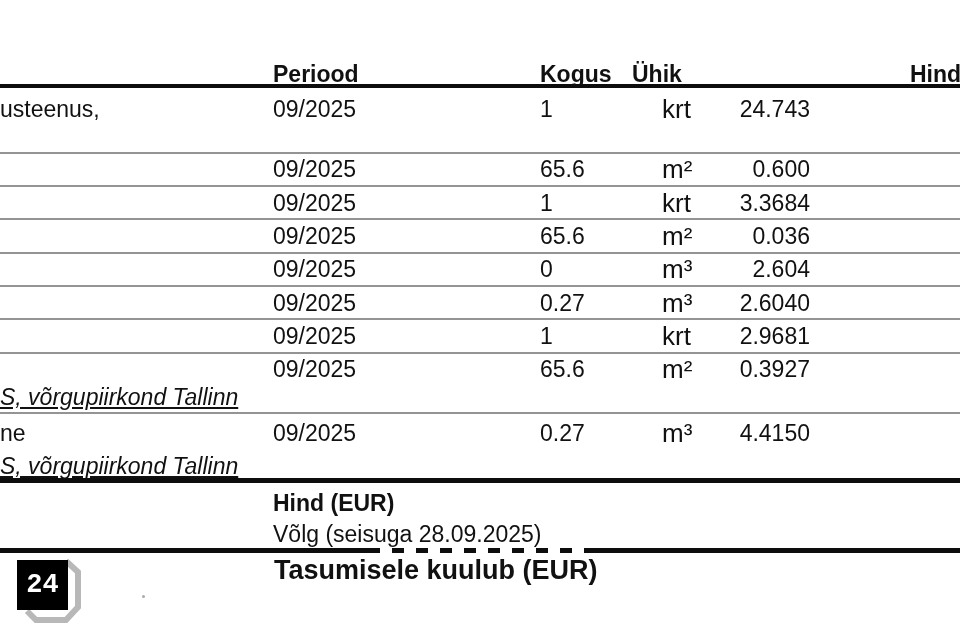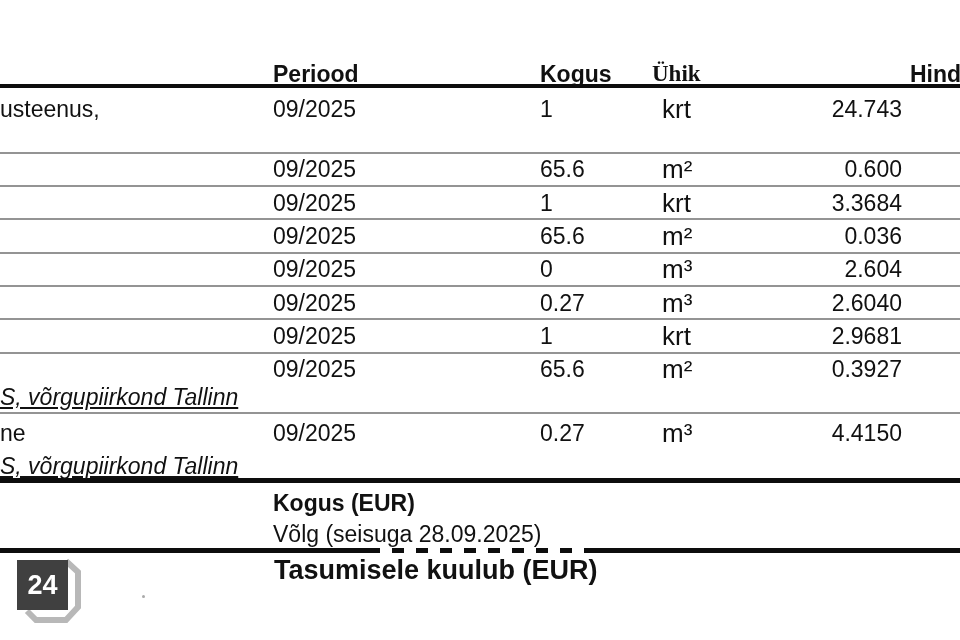--- a/index.html
+++ b/index.html
@@ -4,21 +4,21 @@
 <style>
   html,body{margin:0;padding:0;background:#ffffff;}
   body{width:960px;height:640px;overflow:hidden;font-family:"Liberation Sans",sans-serif;}
   .page{position:relative;width:960px;height:640px;background:#ffffff;color:#111111;}
   .abs{position:absolute;white-space:nowrap;}
   .txt{font-size:23px;line-height:26px;color:#111111;}
   .bold{font-weight:700;}
   .italic{font-style:italic;text-decoration:underline;}
   .thin-line{position:absolute;left:0;width:960px;height:2px;background:#949494;z-index:1;}
   .thick-line{position:absolute;left:0;width:960px;background:#0d0d0d;z-index:1;}
-  .row{position:absolute;left:0;width:900px;height:26px;z-index:3;}
+  .row{position:absolute;left:0;width:808px;height:26px;z-index:3;}
   .cell-label{position:absolute;left:0;font-size:23px;line-height:26px;}
   .cell-period{position:absolute;left:273px;font-size:23px;line-height:26px;}
   .cell-qty{position:absolute;left:540px;width:106px;text-align:left;font-size:23px;line-height:26px;}
   .cell-unit{position:absolute;left:662px;font-size:26px;line-height:26px;text-align:center;}
   .cell-price{position:absolute;right:-2px;text-align:right;font-size:23px;line-height:26px;}
   .hdr{z-index:3;}
   .watermark{position:absolute;left:380px;top:541px;width:212px;height:15px;z-index:2;
              background:repeating-linear-gradient(90deg,#ffffff 0 12px,rgba(255,255,255,0) 12px 24px);}
   .summary-kokku{left:273px;top:490px;z-index:3;}
   .summary-volg{left:273px;top:521px;z-index:3;}
@@ -29,21 +29,21 @@
   .badge-outline{position:absolute;left:0;top:550px;z-index:3;}
   .speck{position:absolute;left:142px;top:595px;width:3px;height:3px;background:#aaaaaa;border-radius:50%;z-index:2;}
 </style>
 </head>
 <body>
 
 <div class="page">
 
   <div class="abs txt bold hdr" style="left:273px;top:61px;">Periood</div>
   <div class="abs txt bold hdr cell-qty" style="top:61px;">Kogus</div>
-  <div class="abs txt bold hdr" style="left:652px;top:61px;font-family:Liberation Serif, serif;">Ühik</div>
+  <div class="abs txt bold hdr" style="left:632px;top:61px;">Ühik</div>
   <div class="abs txt bold hdr" style="right:-1px;top:61px;">Hind</div>
 
   <div id="lines-layer">
       <div class="thin-line" style="top: 152px; background: rgb(148, 148, 148);"></div>
       <div class="thin-line" style="top: 185px; background: rgb(148, 148, 148);"></div>
       <div class="thin-line" style="top: 218px; background: rgb(148, 148, 148);"></div>
       <div class="thin-line" style="top: 252px; background: rgb(148, 148, 148);"></div>
       <div class="thin-line" style="top: 285px; background: rgb(148, 148, 148);"></div>
       <div class="thin-line" style="top: 318px; background: rgb(148, 148, 148);"></div>
       <div class="thin-line" style="top: 352px; background: rgb(148, 148, 148);"></div>
@@ -111,27 +111,27 @@
         <span class="cell-period">09/2025</span>
         <span class="cell-qty">0.27</span>
         <span class="cell-unit">m³</span>
         <span class="cell-price">4.4150</span>
       </div>
       <div class="row" style="top: 453px;">
         <span class="cell-label italic">S, võrgupiirkond Tallinn</span>
       </div>
     </div>
 
-  <div class="abs txt bold summary-kokku">Kogus (EUR)</div>
+  <div class="abs txt bold summary-kokku">Hind (EUR)</div>
   <div class="abs txt summary-volg">Võlg (seisuga 28.09.2025)</div>
   <div class="abs txt bold summary-tasu">Tasumisele kuulub (EUR)</div>
 
   <div class="watermark"></div>
 
   <svg class="badge-outline" width="100" height="90" viewBox="0 0 100 90">
     <path d="M 66 11 L 78 22 L 78 57 L 66 70 L 36 70 L 27 61" fill="none" stroke="#b8b8b8" stroke-width="6"></path>
   </svg>
-  <div class="badge-square" style="background: #404040; color: rgb(255, 255, 255);">
+  <div class="badge-square" style="background: #000000; color: rgb(255, 255, 255); font-family: Liberation Mono, monospace;">
     <span>24</span>
   </div>
 
   <div class="speck"></div>
 </div>
 
 </body></html>

